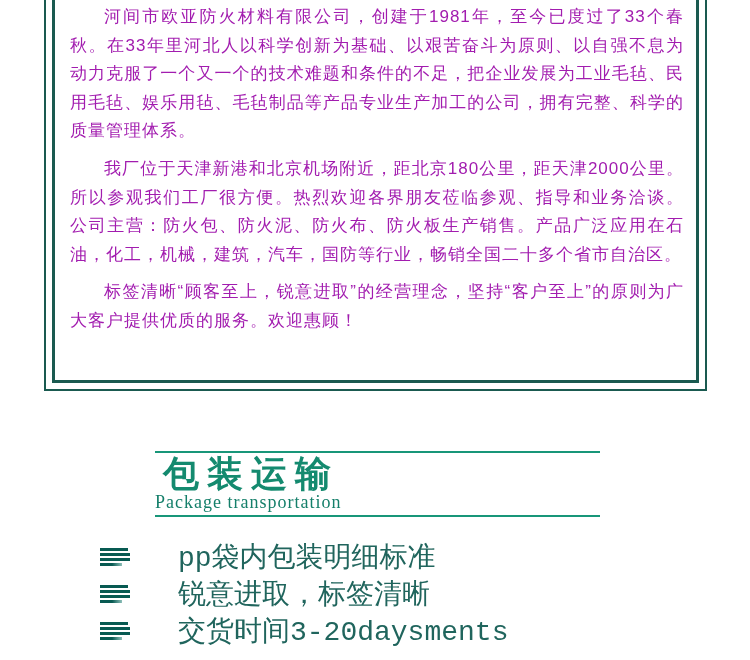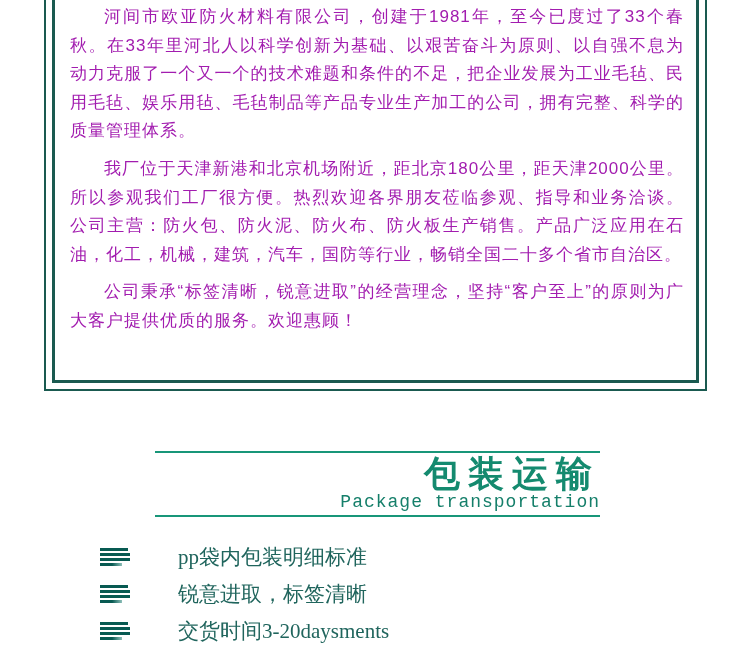--- a/index.html
+++ b/index.html
@@ -38,37 +38,37 @@
     text-indent: 2em;
     text-align: justify;
   }
 
   
   .section-header {
     position: absolute;
     left: 155px;
     top: 451px;
     width: 445px;
-    text-align: right;
+    text-align: left;
   }
   .rule {
     height: 2px;
     background: #189679;
   }
   .header-title {
     margin: 0;
     font-size: 36px;
     line-height: 42px;
     font-weight: bold;
     letter-spacing: 8px;
     text-indent: 8px; 
     color: #148a6f;
   }
   .header-subtitle {
-    font-family: Liberation Mono, monospace;
+    font-family: Liberation Serif, serif;
     font-size: 18px;
     line-height: 15px;
     letter-spacing: 1px;
     color: #157f6a;
     margin-bottom: 5px;
   }
 
   
   .features {
     position: absolute;
@@ -93,35 +93,35 @@
   }
   .lines-icon .bar:nth-child(1) { width: 28px; }
   .lines-icon .bar:nth-child(2) { width: 30px; }
   .lines-icon .bar:nth-child(3) { width: 30px; }
   .lines-icon .bar:nth-child(4) {
     width: 22px;
     margin-bottom: 0;
     background: linear-gradient(to right, #085a52 55%, #8fc0ba 100%);
   }
   .feature-label {
-    font-family: Liberation Serif, serif;
-    font-size: 21px;
+    font-family: Liberation Mono, monospace;
+    font-size: 28px;
     font-weight: 500;
     color: #20655d;
     white-space: nowrap;
   }
 </style>
 </head>
 <body>
 
 <div class="intro-box">
   <div class="intro-inner">
     <p>河间市欧亚防火材料有限公司，创建于1981年，至今已度过了33个春秋。在33年里河北人以科学创新为基础、以艰苦奋斗为原则、以自强不息为动力克服了一个又一个的技术难题和条件的不足，把企业发展为工业毛毡、民用毛毡、娱乐用毡、毛毡制品等产品专业生产加工的公司，拥有完整、科学的质量管理体系。</p>
     <p>我厂位于天津新港和北京机场附近，距北京180公里，距天津2000公里。所以参观我们工厂很方便。热烈欢迎各界朋友莅临参观、指导和业务洽谈。 公司主营：防火包、防火泥、防火布、防火板生产销售。产品广泛应用在石油，化工，机械，建筑，汽车，国防等行业，畅销全国二十多个省市自治区。</p>
-    <p>公司秉承“标签清晰，锐意进取”的经营理念，坚持“客户至上”的原则为广大客户提供优质的服务。欢迎惠顾！</p>
+    <p>标签清晰“顾客至上，锐意进取”的经营理念，坚持“客户至上”的原则为广大客户提供优质的服务。欢迎惠顾！</p>
   </div>
 </div>
 
 <div class="section-header">
   <div class="rule"></div>
   <h2 class="header-title">包装运输</h2>
   <div class="header-subtitle">Package transportation</div>
   <div class="rule"></div>
 </div>
 

